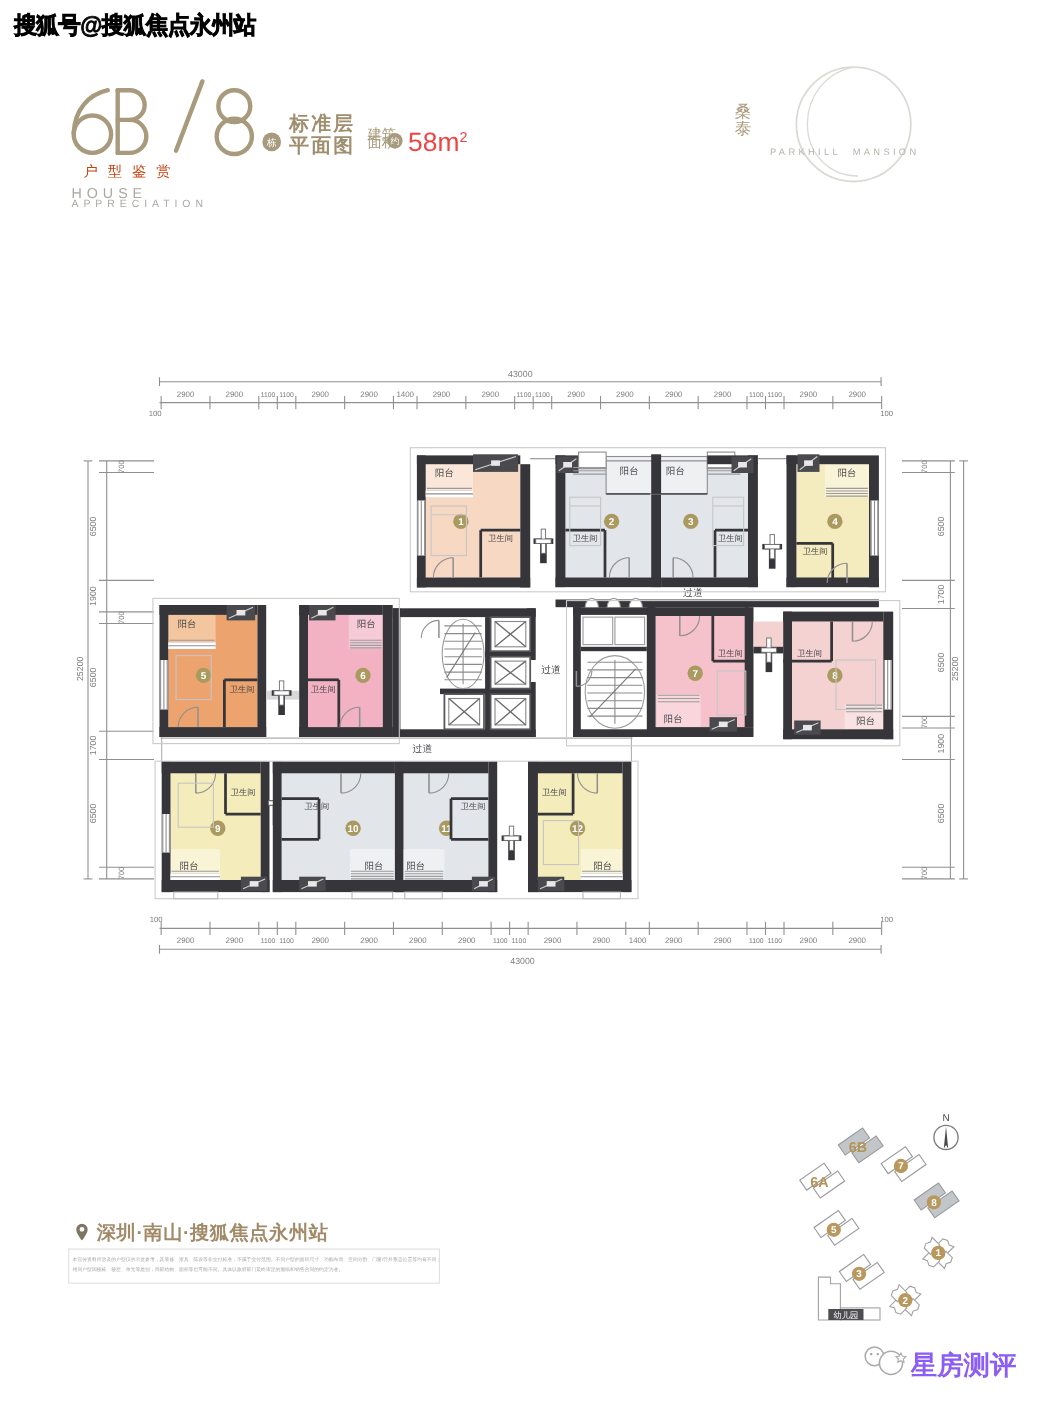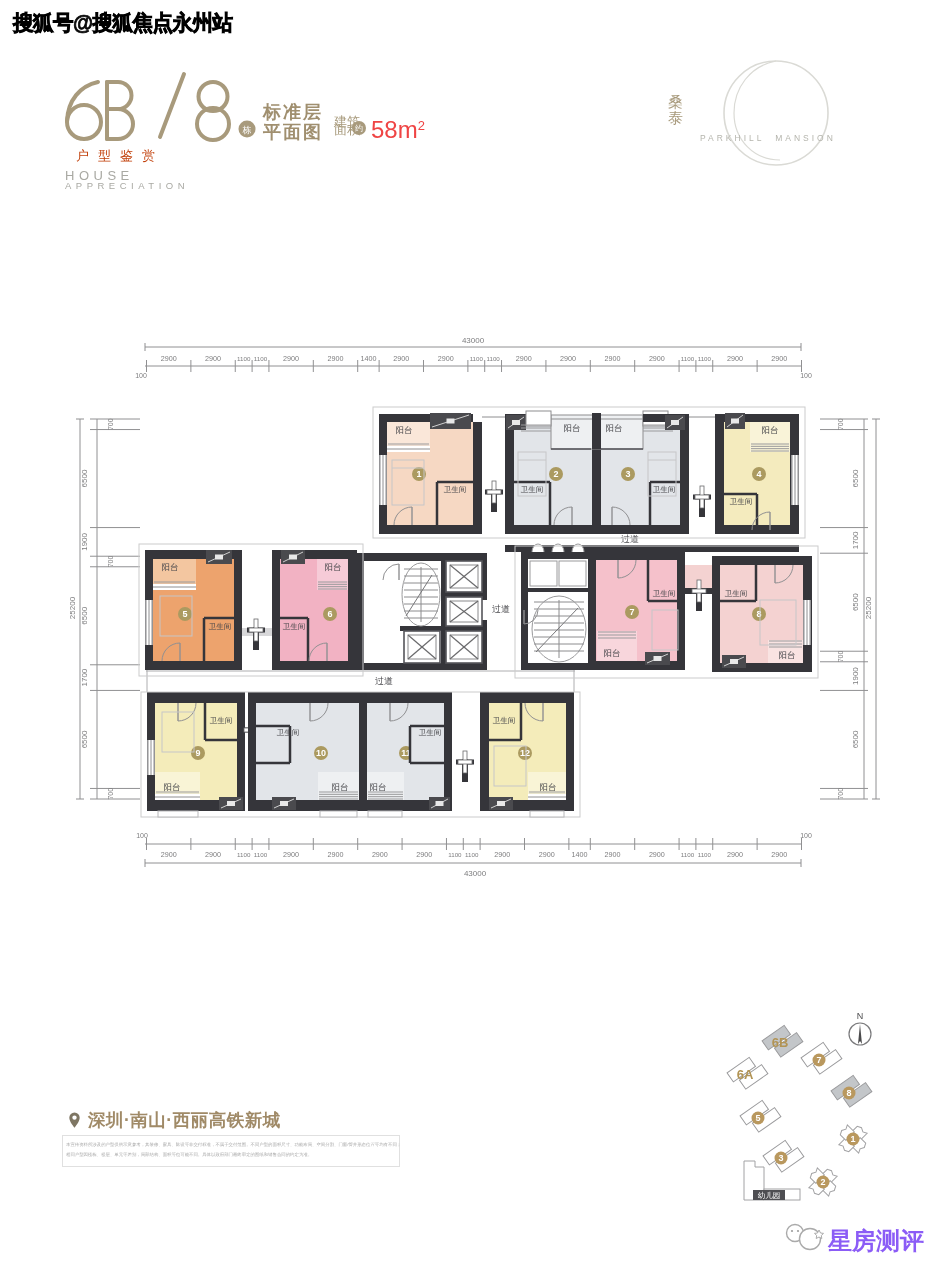--- a/index.html
+++ b/index.html
@@ -906,21 +906,21 @@
           <path d="M 744 1161 h 11 v 6 h 9 v 33 h -20 Z" fill="#fff" stroke="#a2a2a4" stroke-width="1"></path>
           <rect x="764" y="1189" width="36" height="11" fill="#fff" stroke="#a2a2a4" stroke-width="1"></rect>
           <rect x="753" y="1190" width="32" height="10" fill="#4e4e52"></rect>
           <text x="769" y="1198" font-size="7.5" fill="#fff" text-anchor="middle">幼儿园</text>
         </g>
       </svg></div>
 
 <svg class="abs" style="left:68px;top:1112px;" width="14" height="16" viewBox="0 0 14 16">
       <path d="M 6.5 0.5 a 5.2 5.2 0 0 1 5.2 5.2 c 0 3.9 -5.2 10 -5.2 10 c 0 0 -5.2 -6.1 -5.2 -10 a 5.2 5.2 0 0 1 5.2 -5.2 Z M 6.5 3.4 a 2.2 2.2 0 1 0 0 4.4 a 2.2 2.2 0 0 0 0 -4.4 Z" fill="#7e7663"></path>
     </svg>
-<div class="abs" style="left:88px;top:1108px;font-size:17.5px;font-weight:bold;color:#a08a67;letter-spacing:0.5px;">深圳·南山·西丽高铁新城</div>
+<div class="abs" style="left:88px;top:1108px;font-size:17.5px;font-weight:bold;color:#a08a67;letter-spacing:0.5px;">深圳·南山·搜狐焦点永州站</div>
 
 <div class="abs" style="left:62px;top:1135px;width:336px;height:30px;border:1px solid #e0e0e0;"></div>
 <div class="abs" style="left:66px;top:1140px;width:1045px;font-size:13px;line-height:28px;color:#a8a8a8;transform:scale(0.338);transform-origin:0 0;">本宣传资料所涉及的户型仅供示意参考，其装修、家具、陈设等非交付标准，不属于交付范围。不同户型的面积尺寸、功能布局、空间分割、门窗/管井形态位置等均有不同；<br>相同户型因楼栋、楼层、单元等差别，局部结构、面积等也可能不同。具体以政府部门最终审定的图纸和销售合同的约定为准。</div>
 
 <svg class="abs" style="left:783px;top:1222px;" width="45" height="32" viewBox="0 0 45 32">
 <circle cx="12" cy="11" r="8.5" fill="#fff" stroke="#aaaaaa" stroke-width="1.4"></circle>
 <circle cx="27" cy="17" r="10.5" fill="#fff" stroke="#aaaaaa" stroke-width="1.4"></circle>
 <circle cx="9" cy="9" r="1.1" fill="#9e9e9e"></circle>
       <circle cx="15" cy="9" r="1.1" fill="#9e9e9e"></circle>
 <path d="M 36 8 l 1.5 3 3 .4 -2.2 2.1 .5 3 -2.8 -1.5 -2.8 1.5 .5 -3 -2.2 -2.1 3 -.4 Z" fill="#fff" stroke="#aaaaaa" stroke-width="1"></path>

